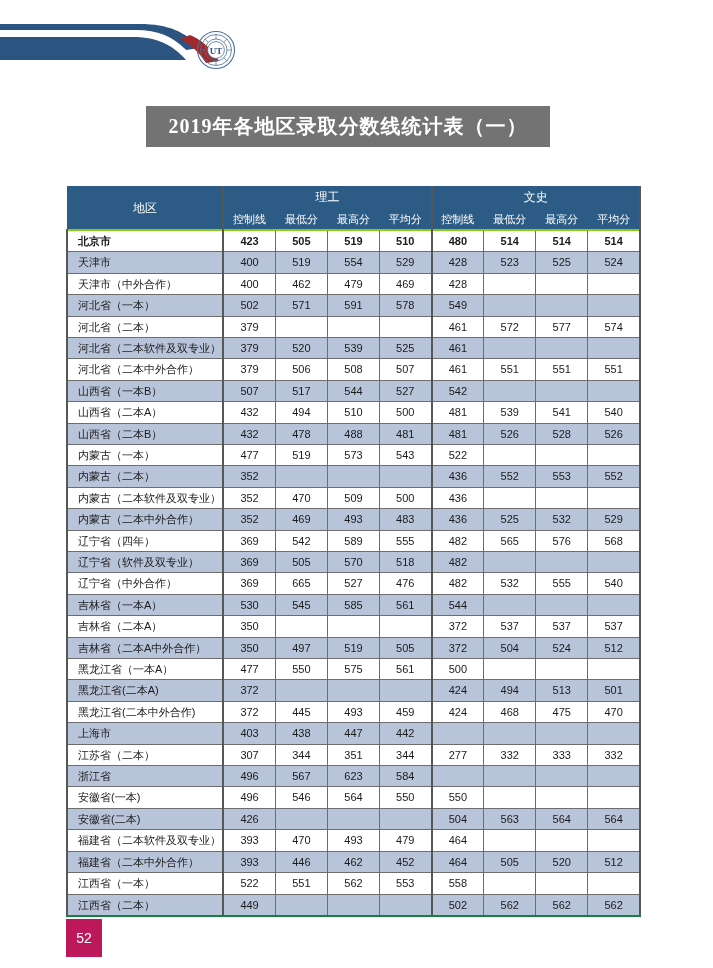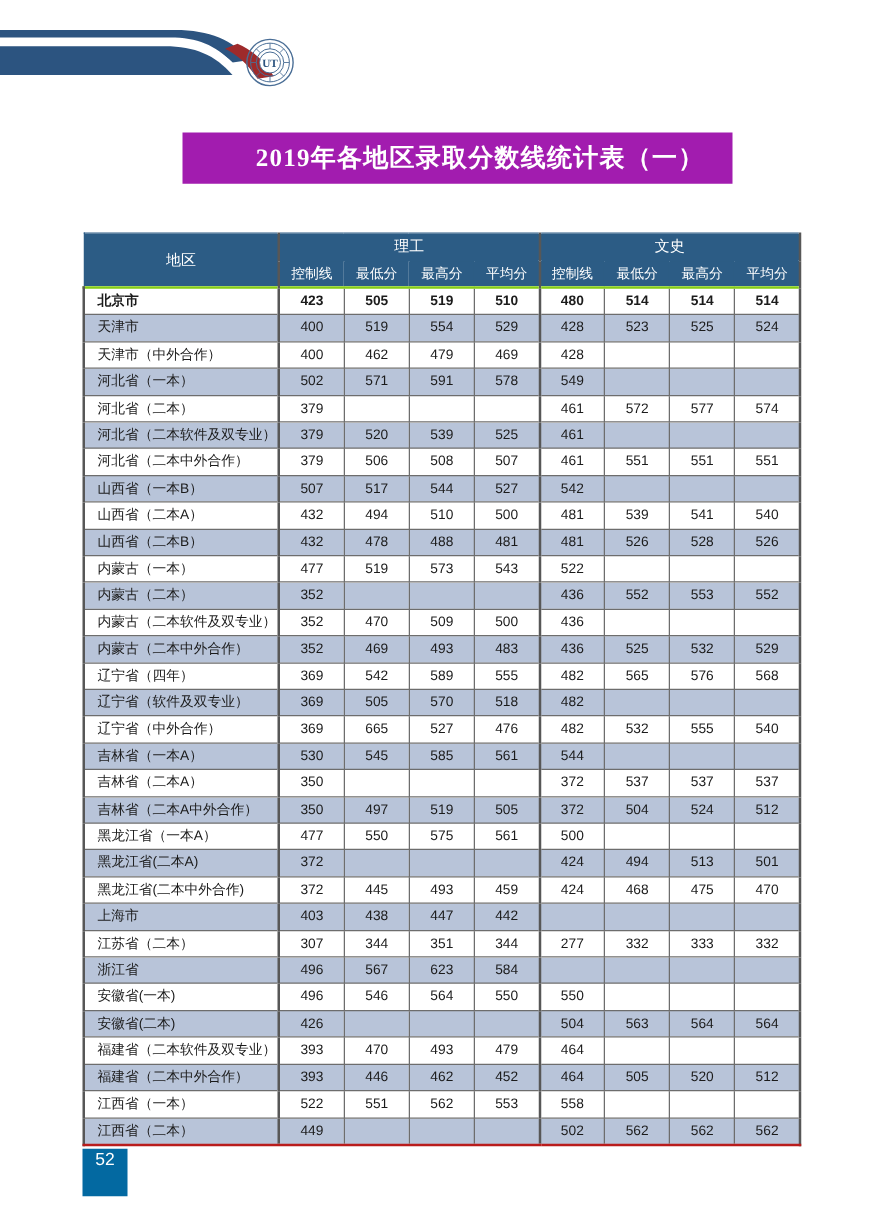--- a/index.html
+++ b/index.html
@@ -71,25 +71,24 @@
     margin-top: 1px;
   }
 
   
   #title-banner {
     position: absolute;
     left: 146px;
     top: 106px;
     width: 404px;
     height: 41px;
-    background: #a21caf;
+    background: #737373;
     display: flex;
     align-items: center;
     justify-content: center;
-    padding-left: 36px;
   }
   #title-banner .title-text {
     font-family: "Liberation Serif", "DejaVu Serif", serif;
     font-size: 20px;
     font-weight: 700;
     color: #ffffff;
     letter-spacing: 1px;
     white-space: nowrap;
   }
 
@@ -144,39 +143,40 @@
   tbody tr.even td { background: #b8c4d9; }
   table.scores td.colsep-left,
   table.scores th.colsep-left {
     border-left: 2px solid #575757;
   }
   table.scores tbody tr td:last-child,
   table.scores thead tr th:last-child {
     border-right: 2px solid #575757;
   }
   table.scores tbody tr:last-child td {
-    border-bottom: 2px solid #b91c1c;
+    border-bottom: 2px solid #15803d;
   }
   table.scores tbody tr:first-child td {
     border-top: 2px solid #84cc16;
     font-weight: bold;
   }
   table.scores tbody td:first-child {
     border-left: 2px solid #575757;
   }
 
   
   #page-number-box {
     position: absolute;
     left: 66px;
     top: 919px;
     width: 36px;
     height: 38px;
-    background: #0369a1;
+    background: #be185d;
     display: flex;
+    align-items: center;
     justify-content: center;
   }
   #page-number-box .pg {
     color: #ffffff;
     font-size: 14px;
     font-family: "Liberation Sans", sans-serif;
   }
 </style>
 </head>
 <body>

